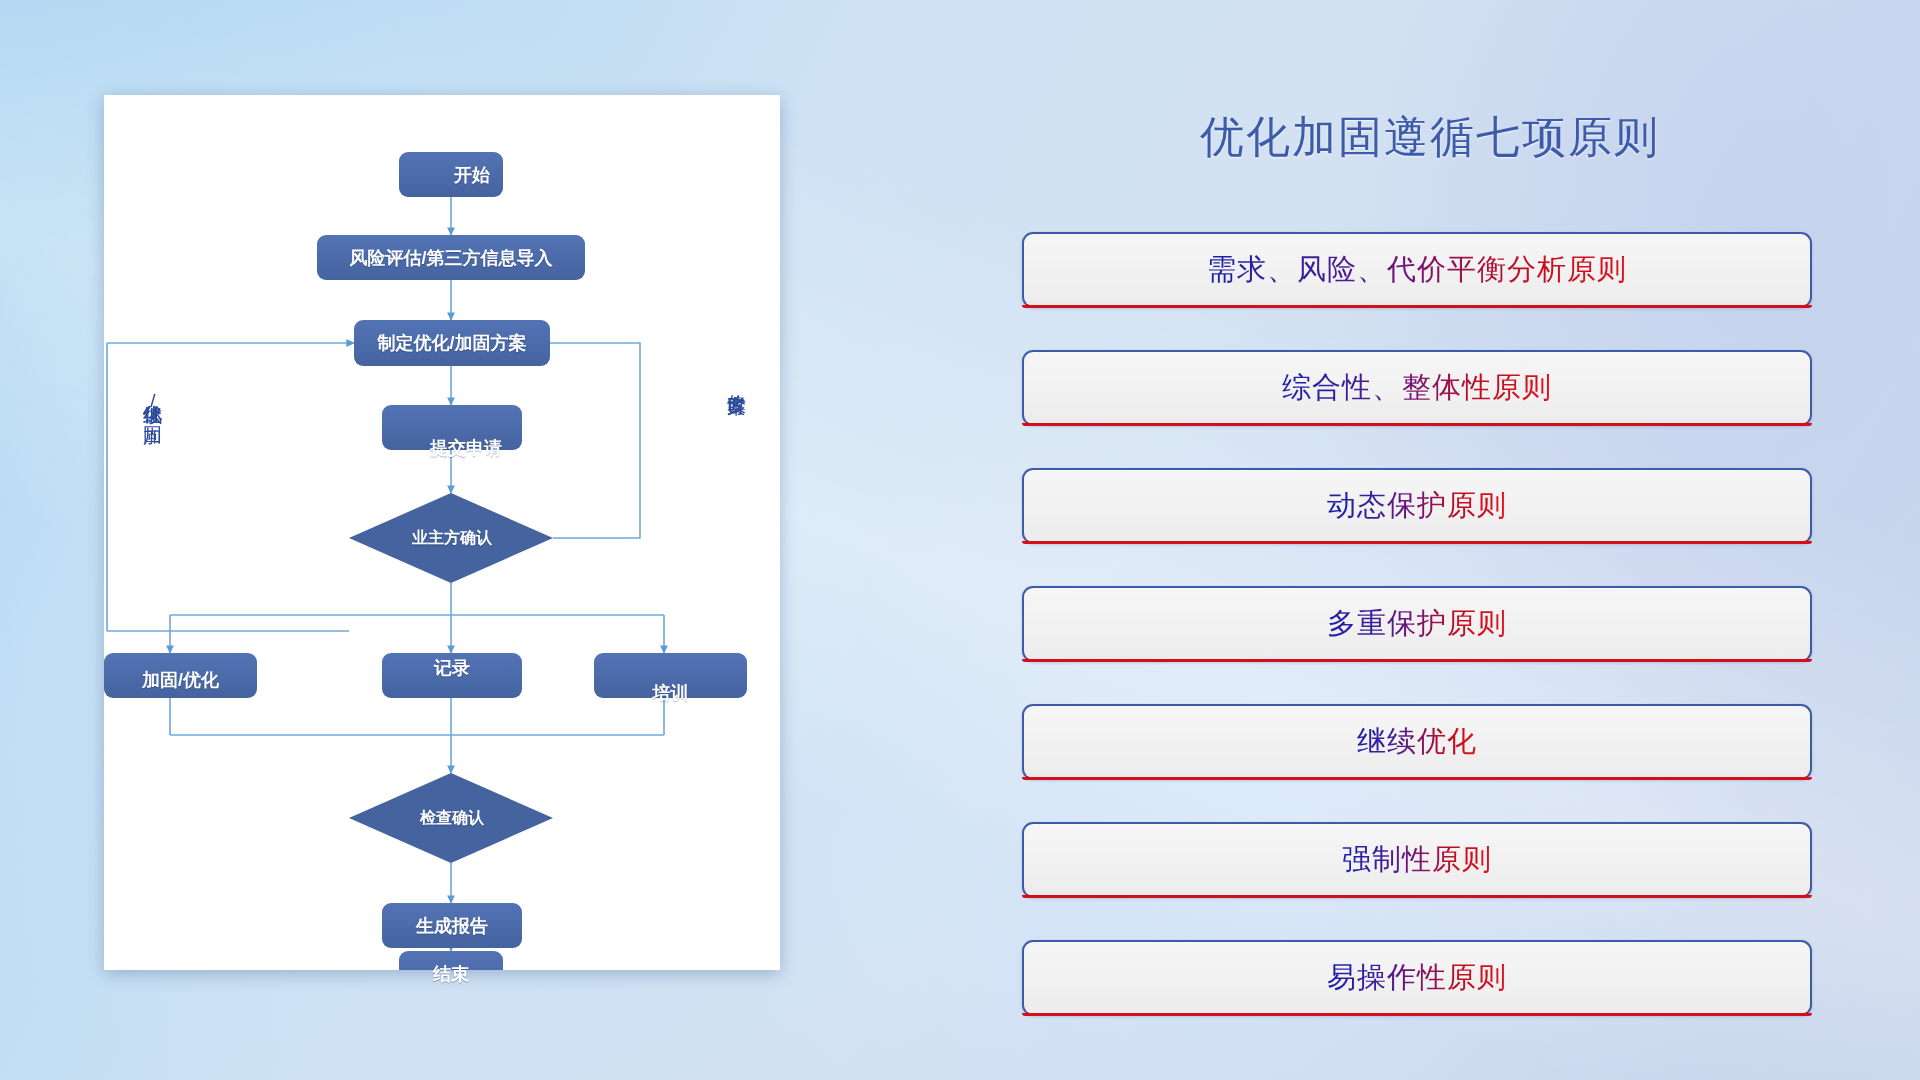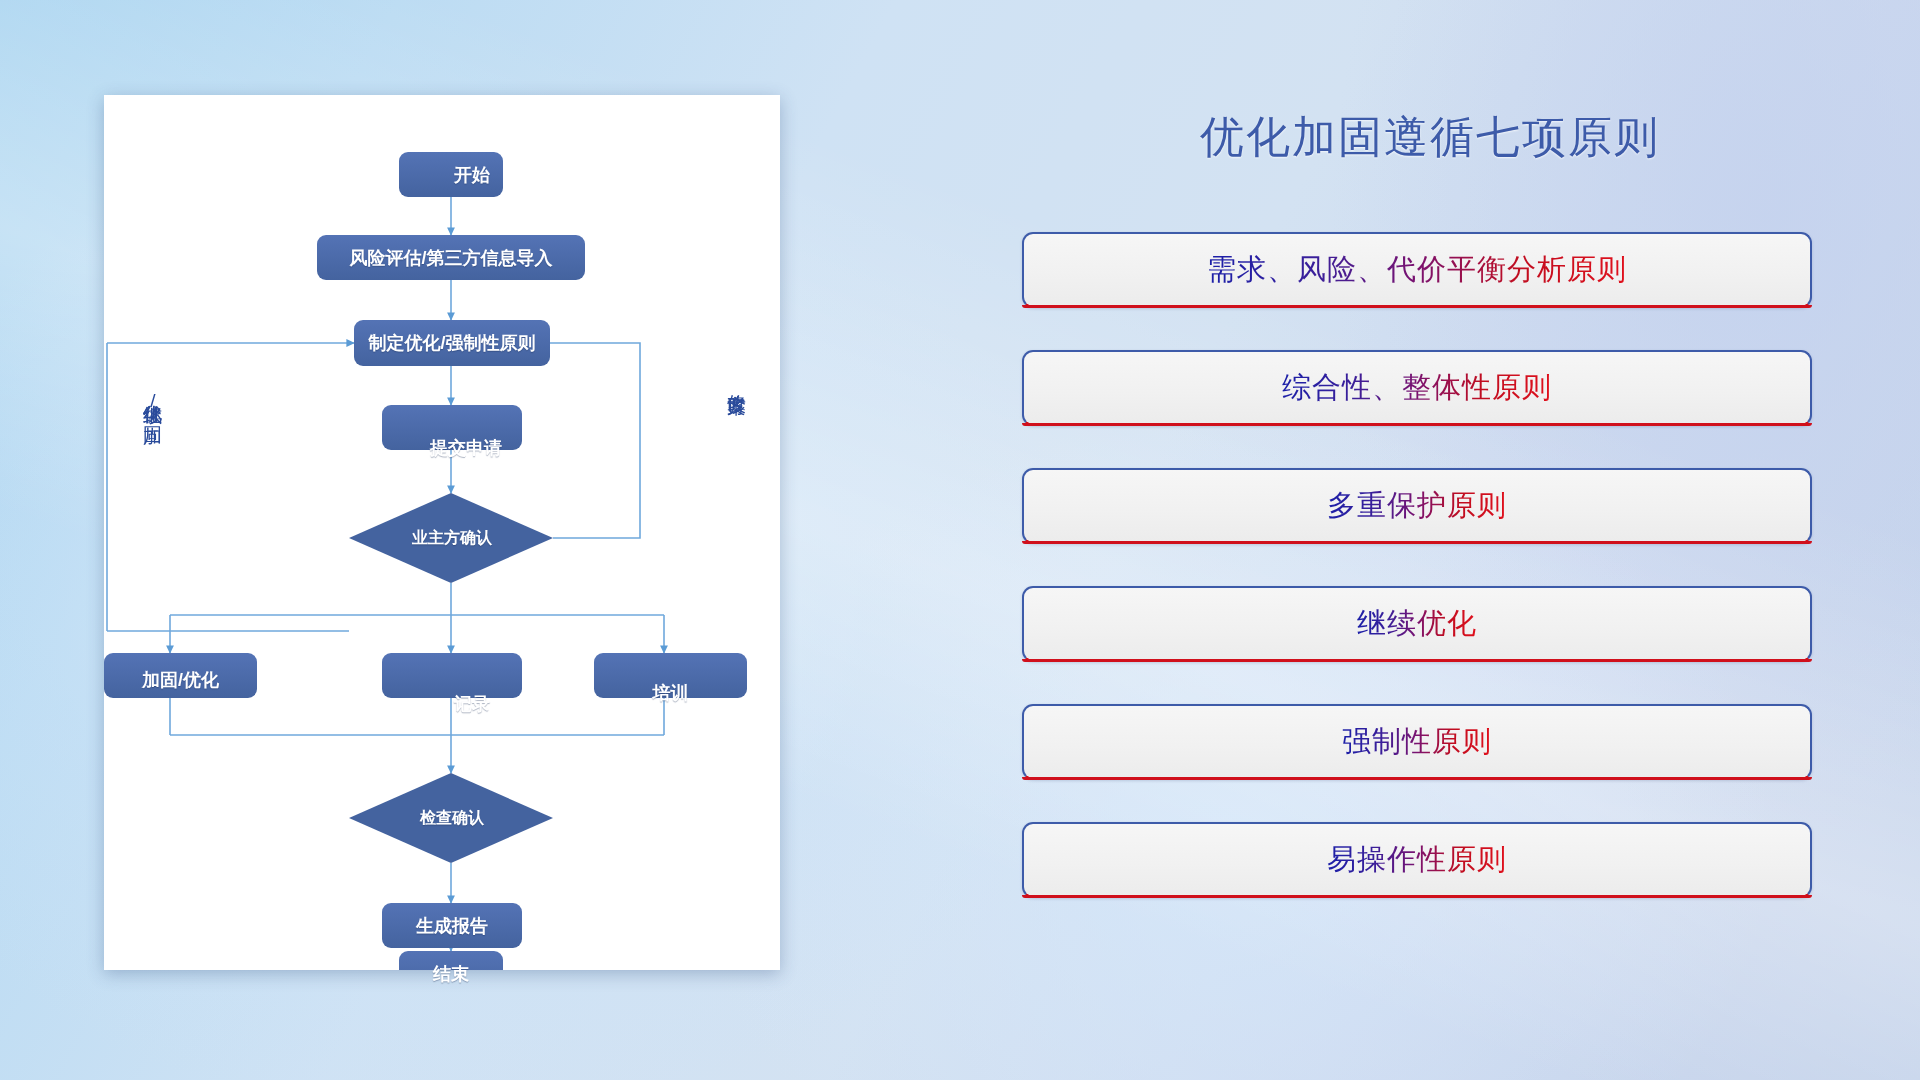--- a/index.html
+++ b/index.html
@@ -112,43 +112,46 @@
     <rect x="278" y="558" width="140" height="45" rx="9" fill="url(#boxg)"></rect>
     <rect x="490" y="558" width="153" height="45" rx="9" fill="url(#boxg)"></rect>
     <polygon points="347,678 449,723 347,768 245,723" fill="#44639f"></polygon>
     <rect x="278" y="708" width="140" height="45" rx="9" fill="url(#boxg)" transform="translate(0,100)"></rect>
     <rect x="295" y="756" width="104" height="45" rx="9" fill="url(#boxg)" transform="translate(0,100)"></rect>
   </g>
 </svg>
 
 <div class="fl-label" style="left:399px;top:152px;width:104px;height:45px;padding-left:21px;">开始</div>
 <div class="fl-label" style="left:317px;top:235px;width:268px;height:45px;">风险评估/第三方信息导入</div>
-<div class="fl-label" style="left:354px;top:320px;width:196px;height:46px;">制定优化/强制性原则</div>
+<div class="fl-label" style="left:354px;top:320px;width:196px;height:46px;">制定优化/加固方案</div>
 <div class="fl-label" style="left:382px;top:425px;width:168px;height:45px;">提交申请</div>
 <div class="fl-label" style="left:381px;top:516px;width:142px;height:45px;font-size:16px;">业主方确认</div>
 <div class="fl-label" style="left:104px;top:653px;width:153px;height:54px;">加固/优化</div>
-<div class="fl-label" style="left:382px;top:681px;width:140px;height:45px;padding-left:20px;">记录</div>
+<div class="fl-label" style="left:382px;top:645px;width:140px;height:45px;">记录</div>
 <div class="fl-label" style="left:594px;top:653px;width:153px;height:45px;margin-top:17px;">培训</div>
 <div class="fl-label" style="left:381px;top:796px;width:142px;height:45px;font-size:16px;">检查确认</div>
 <div class="fl-label" style="left:382px;top:903px;width:140px;height:45px;">生成报告</div>
 <div class="fl-label" style="left:399px;top:951px;width:104px;height:45px;">结束</div>
 
 <div class="vtext" style="left:143px;top:390px;height:160px;">继续优化/加固</div>
 <div class="vtext" style="left:727px;top:380px;height:120px;">方案修改</div>
 
 <div id="principles-title">优化加固遵循七项原则</div>
 
 <div id="principles-list">
   <div class="p-card">
     <span class="p-text">需求、风险、代价平衡分析原则</span>
   </div>
   <div class="p-card">
     <span class="p-text">综合性、整体性原则</span>
   </div>
   <div class="p-card">
+    <span class="p-text">动态保护原则</span>
+  </div>
+  <div class="p-card">
     <span class="p-text">多重保护原则</span>
   </div>
   <div class="p-card">
     <span class="p-text">继续优化</span>
   </div>
   <div class="p-card">
     <span class="p-text">强制性原则</span>
   </div>
   <div class="p-card">
     <span class="p-text">易操作性原则</span>

